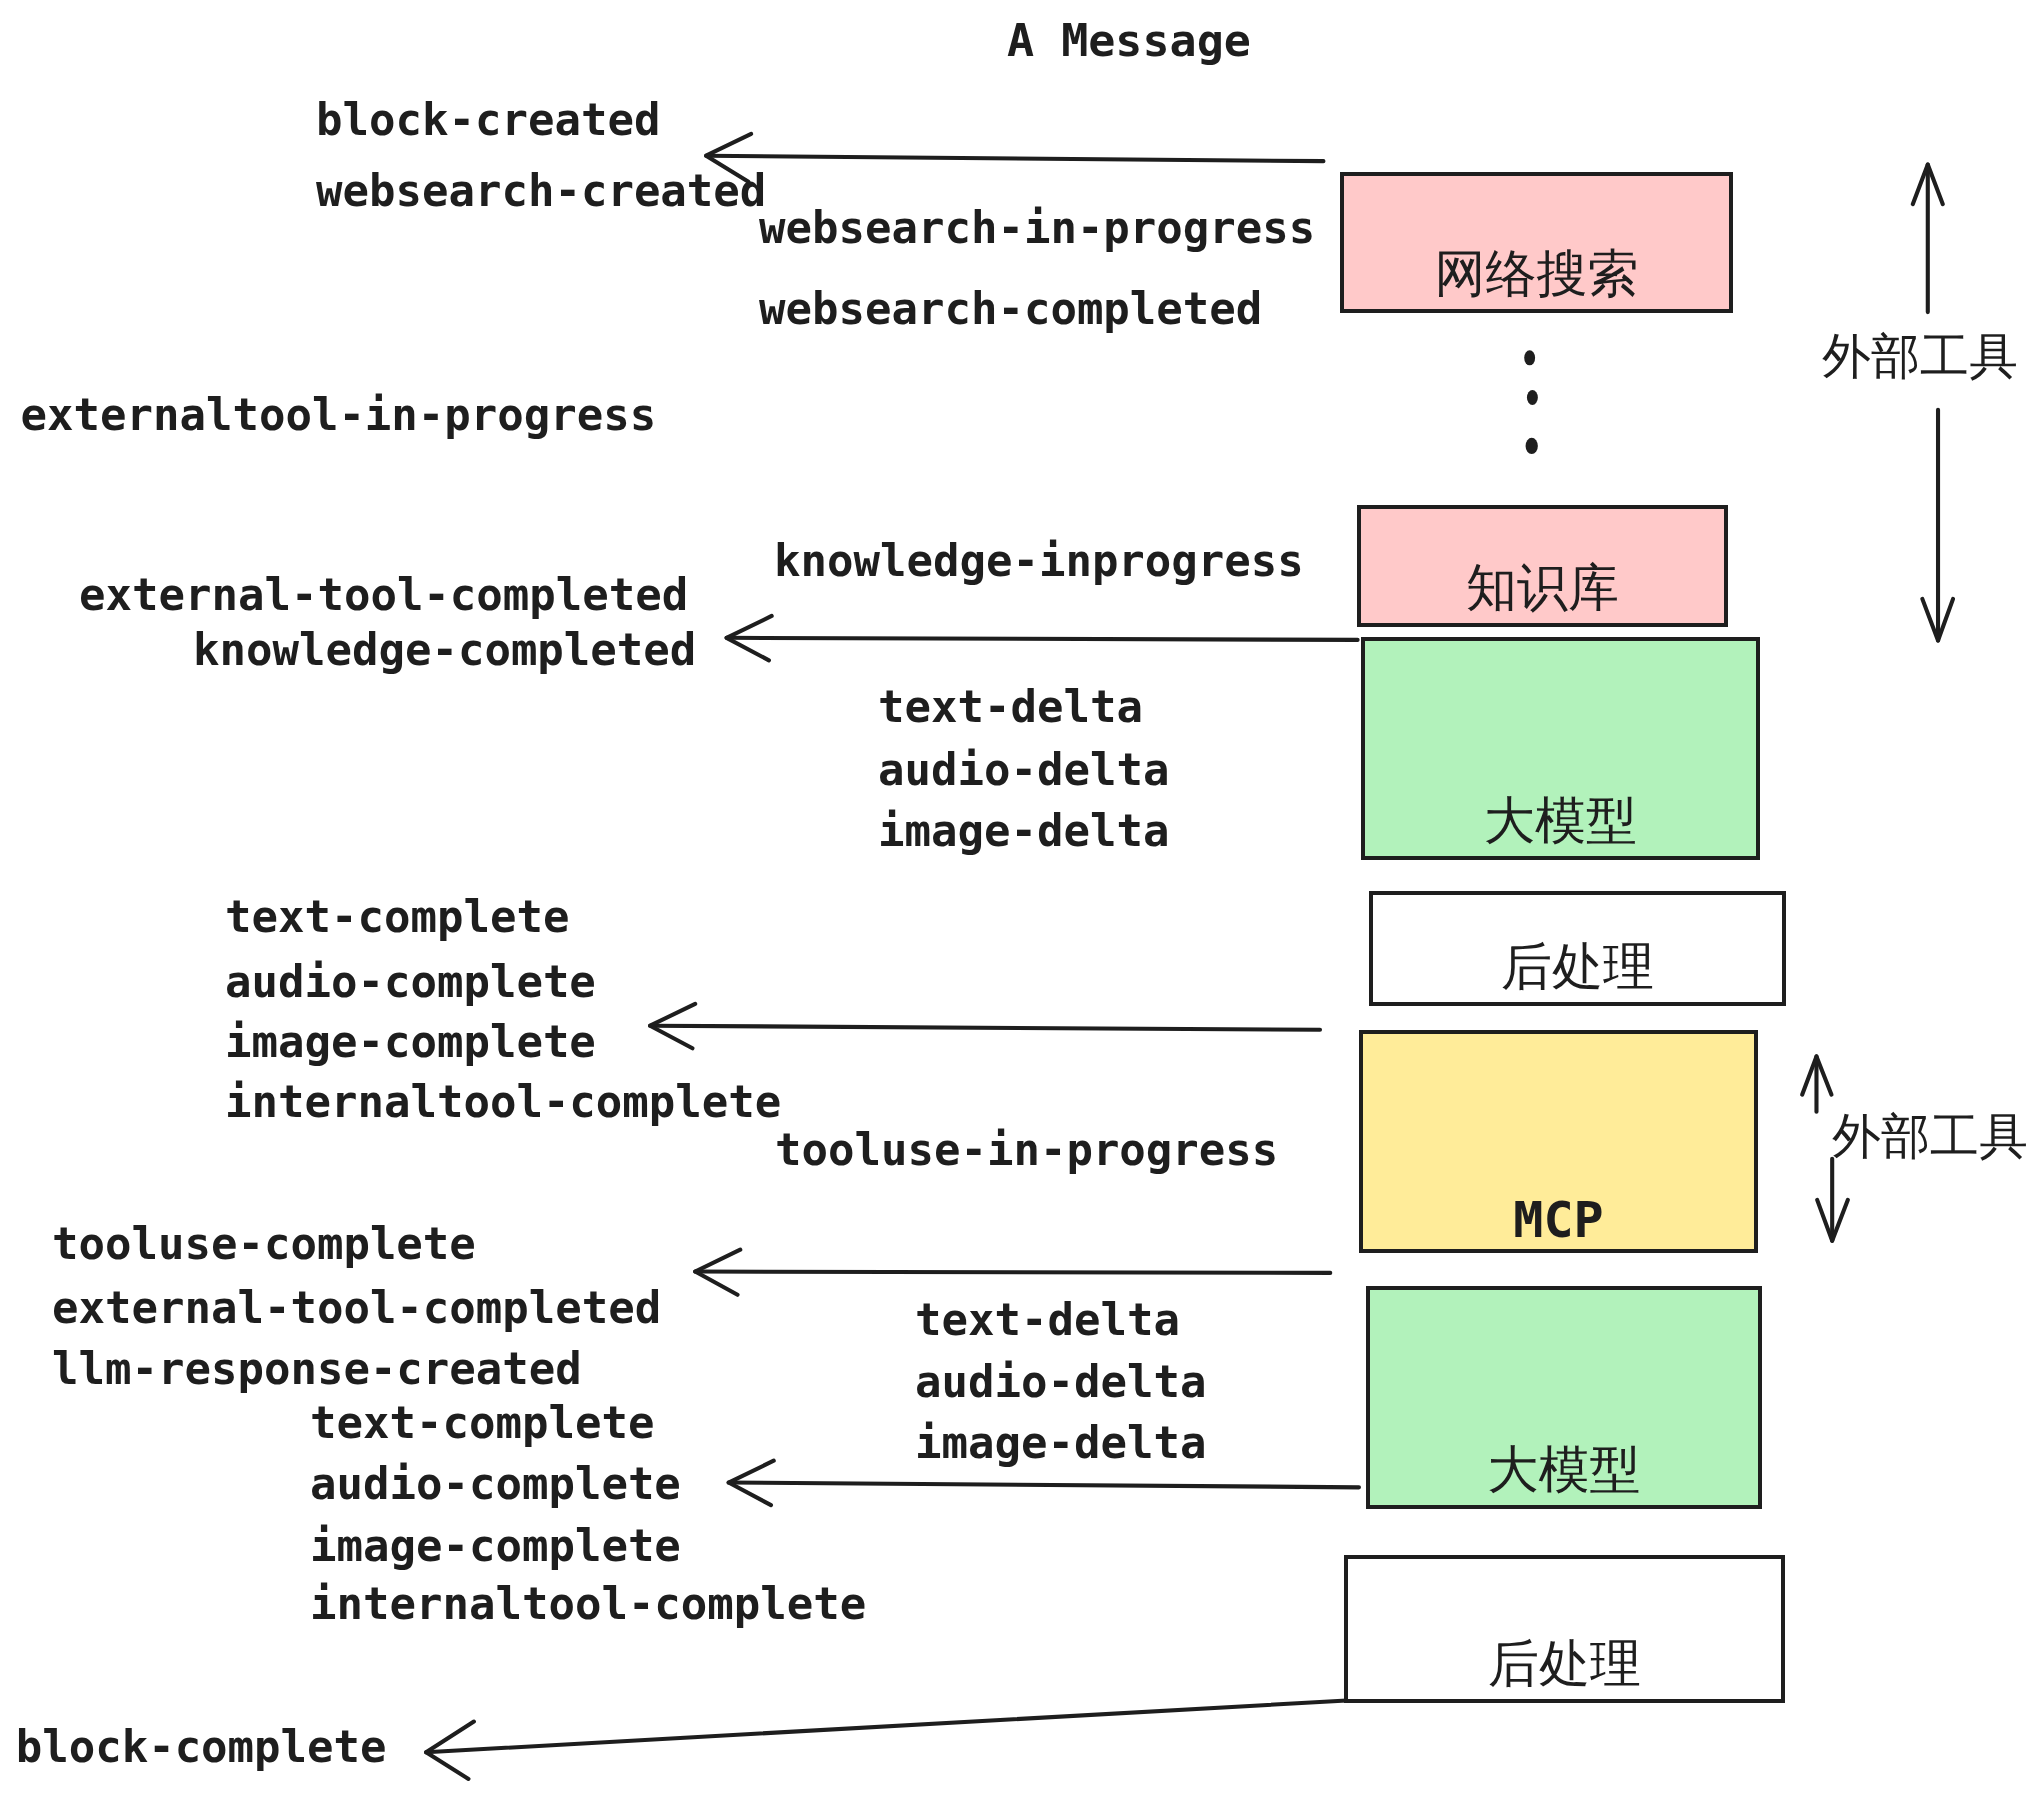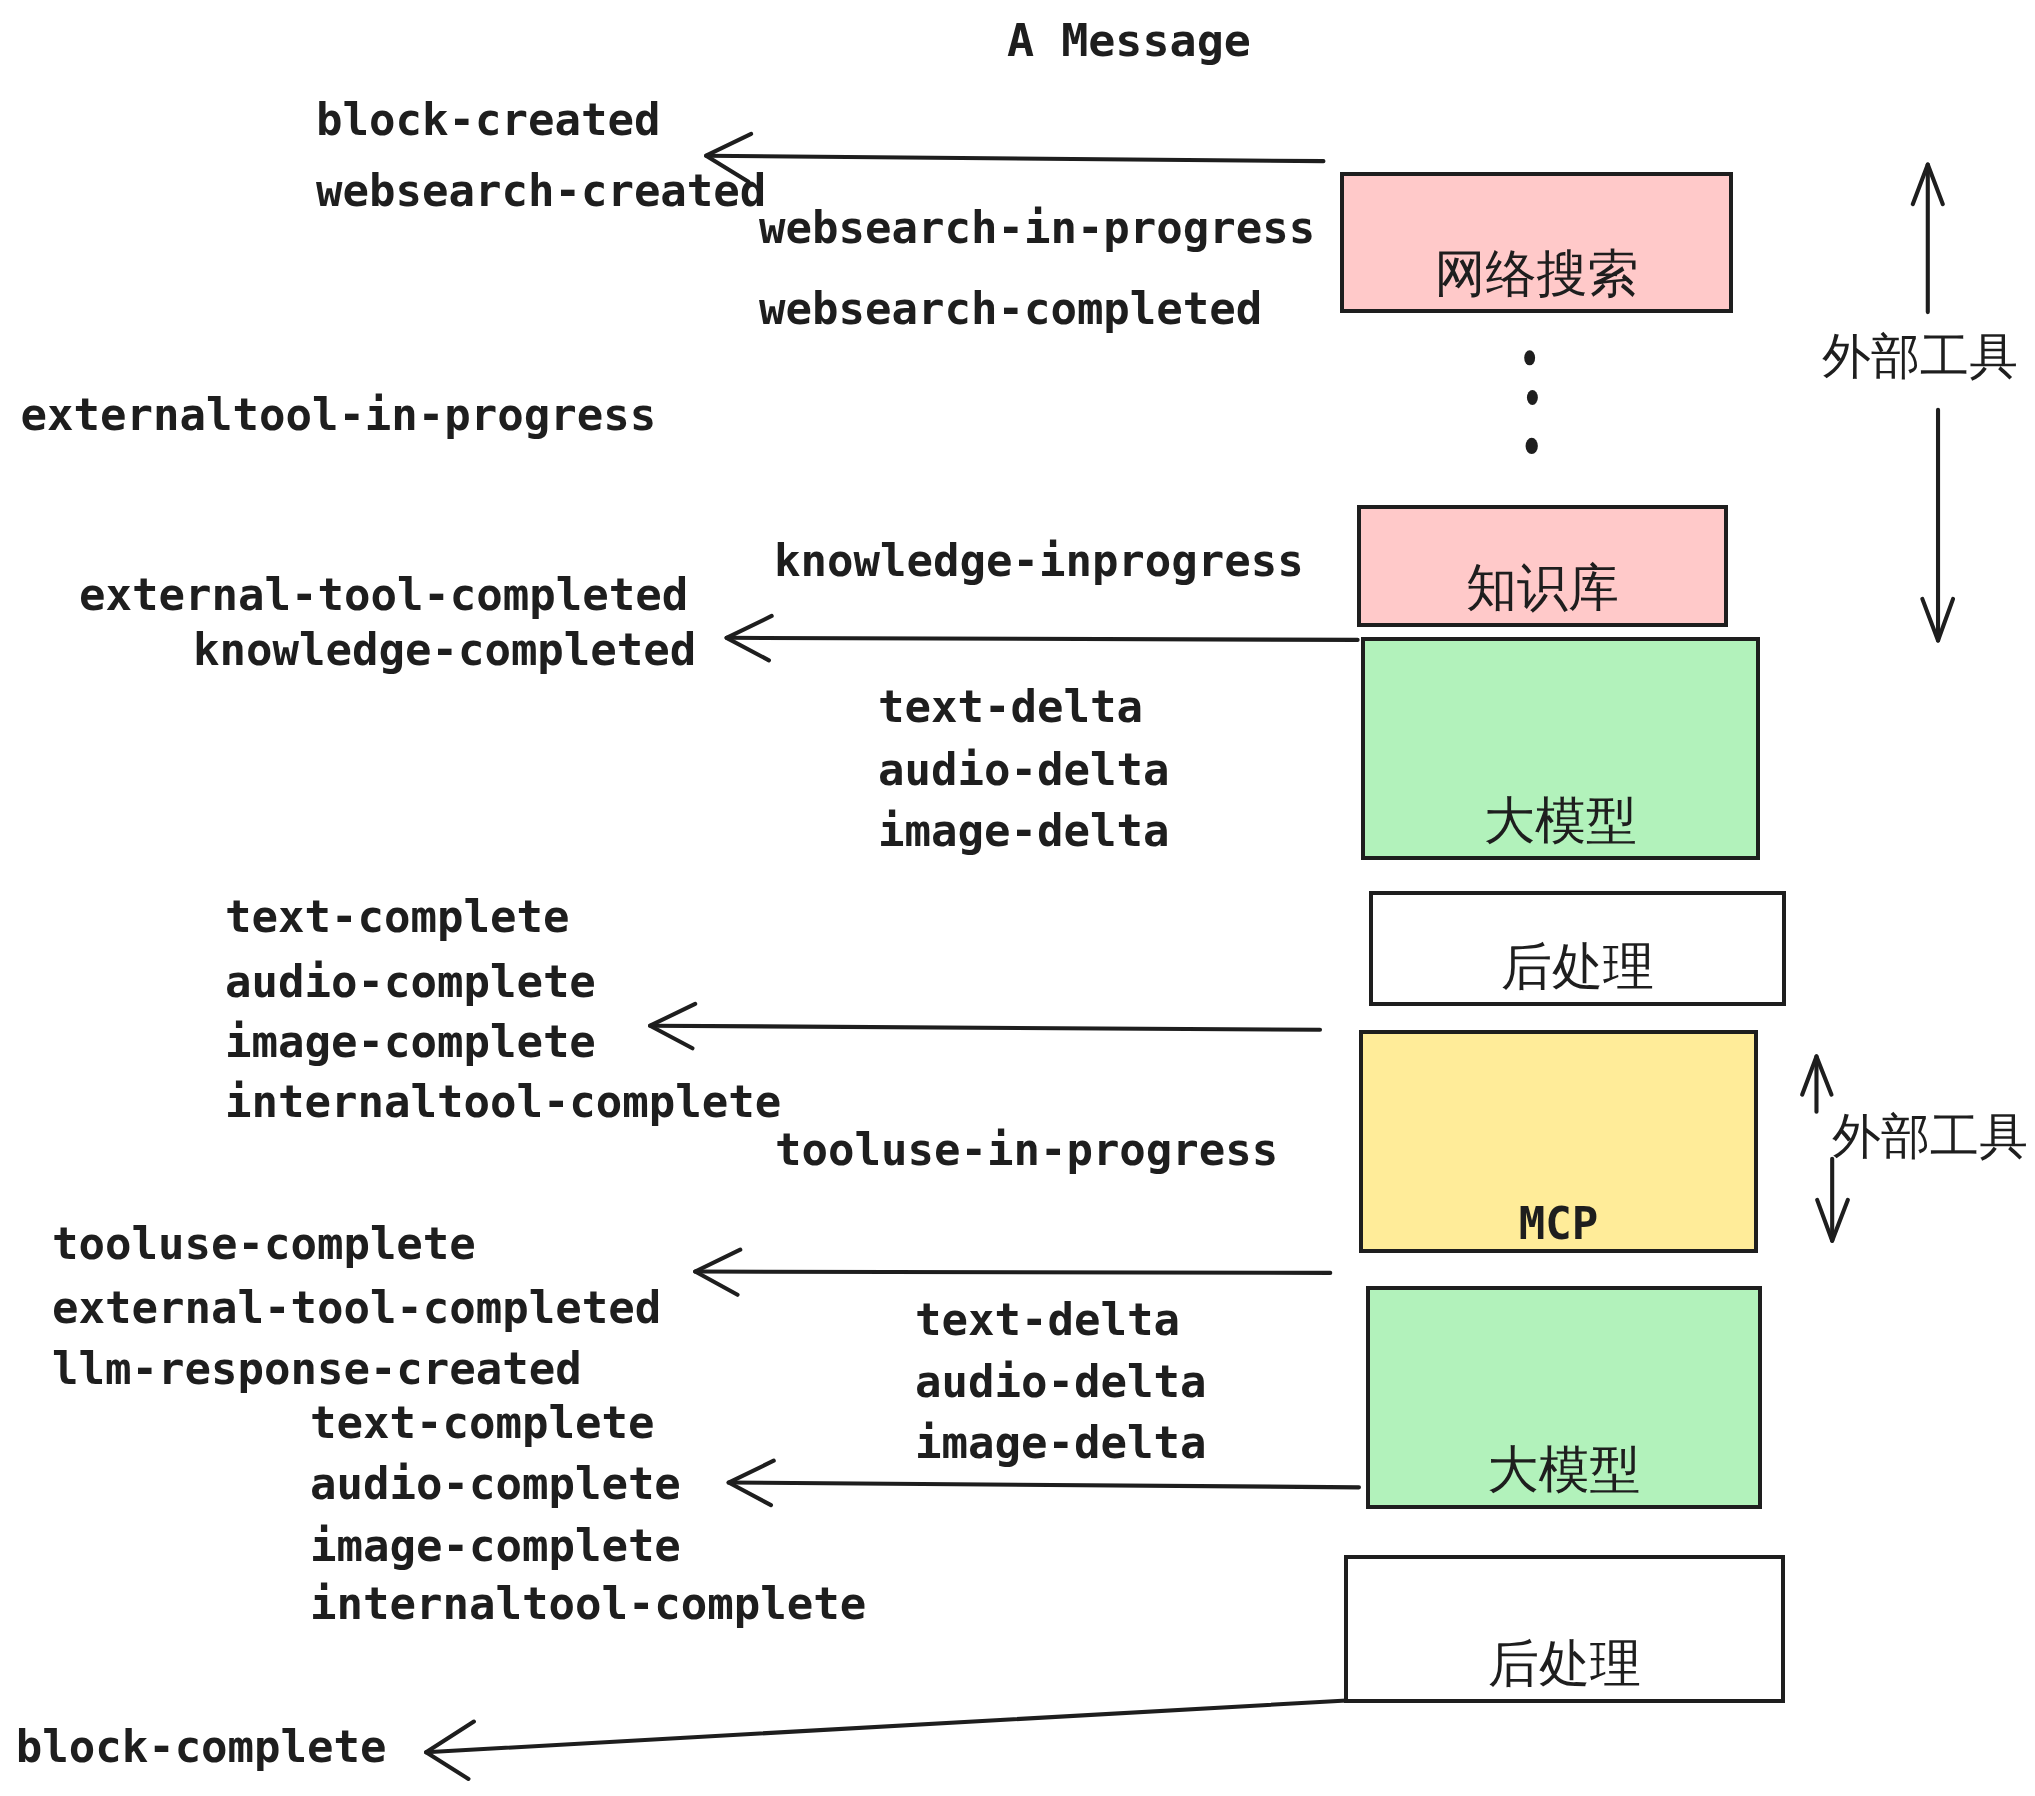--- a/index.html
+++ b/index.html
@@ -39,21 +39,21 @@
   }
   .node .cjk{
     font-family:"DejaVu Sans","Liberation Sans",sans-serif;
     font-size:51px;
     font-weight:400;
     color:#1e1e1e;
     white-space:nowrap;
   }
   .node .mcp-label{
     font-family:"DejaVu Sans Mono","Liberation Mono",monospace;
-    font-size:44px;
+    font-size:50px;
     font-weight:700;
     color:#1e1e1e;
   }
   .side-label{
     position:absolute;
     font-family:"DejaVu Sans","Liberation Sans",sans-serif;
     font-size:49px;
     font-weight:400;
     white-space:nowrap;
     color:#1e1e1e;

